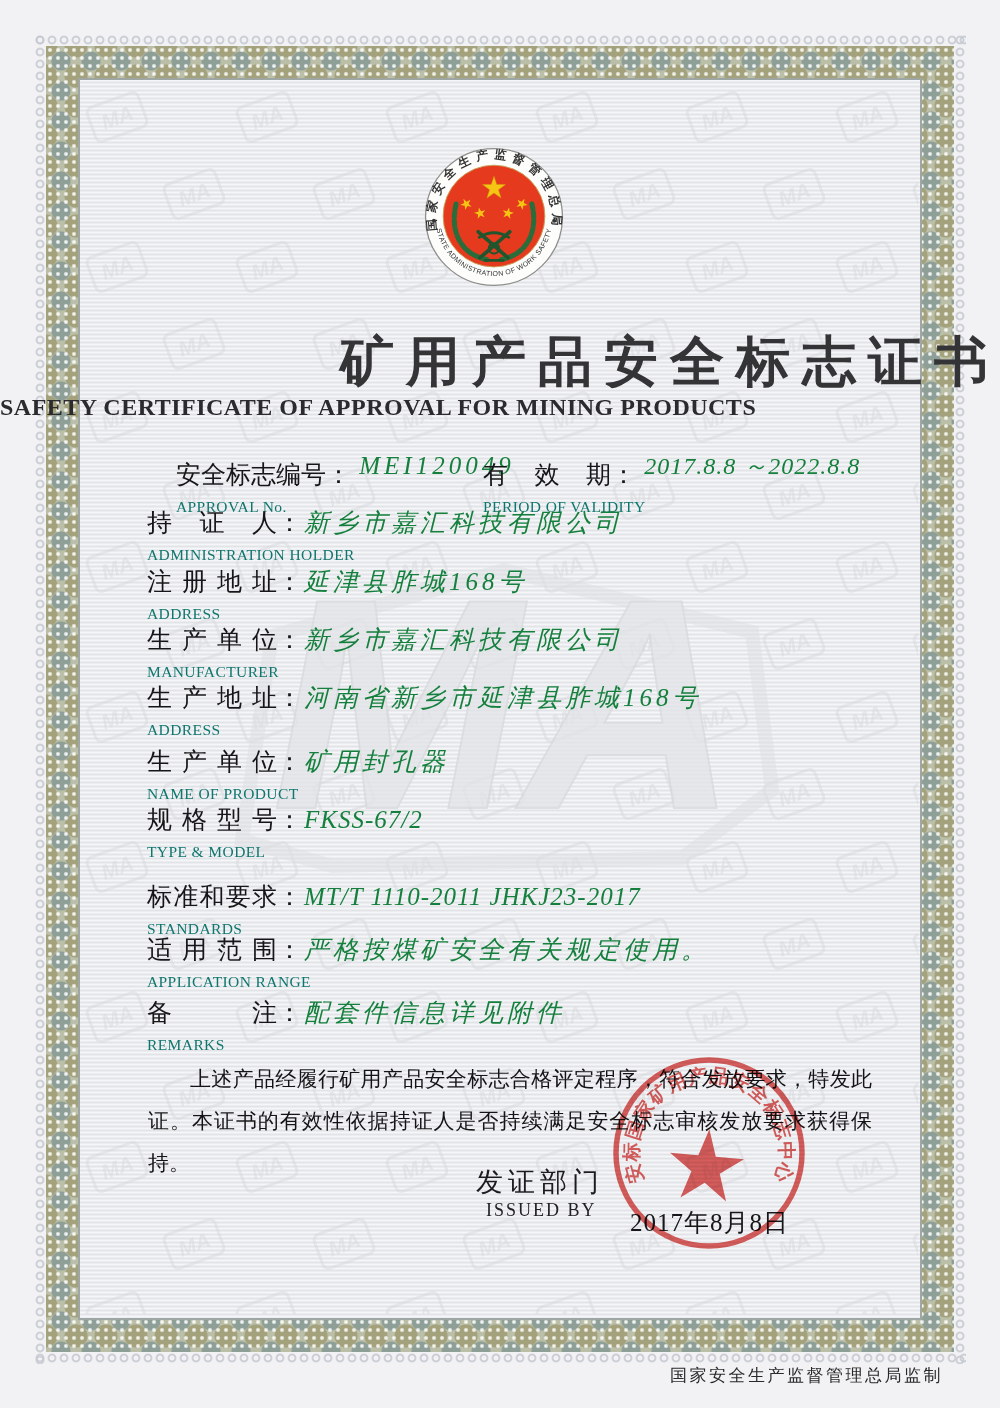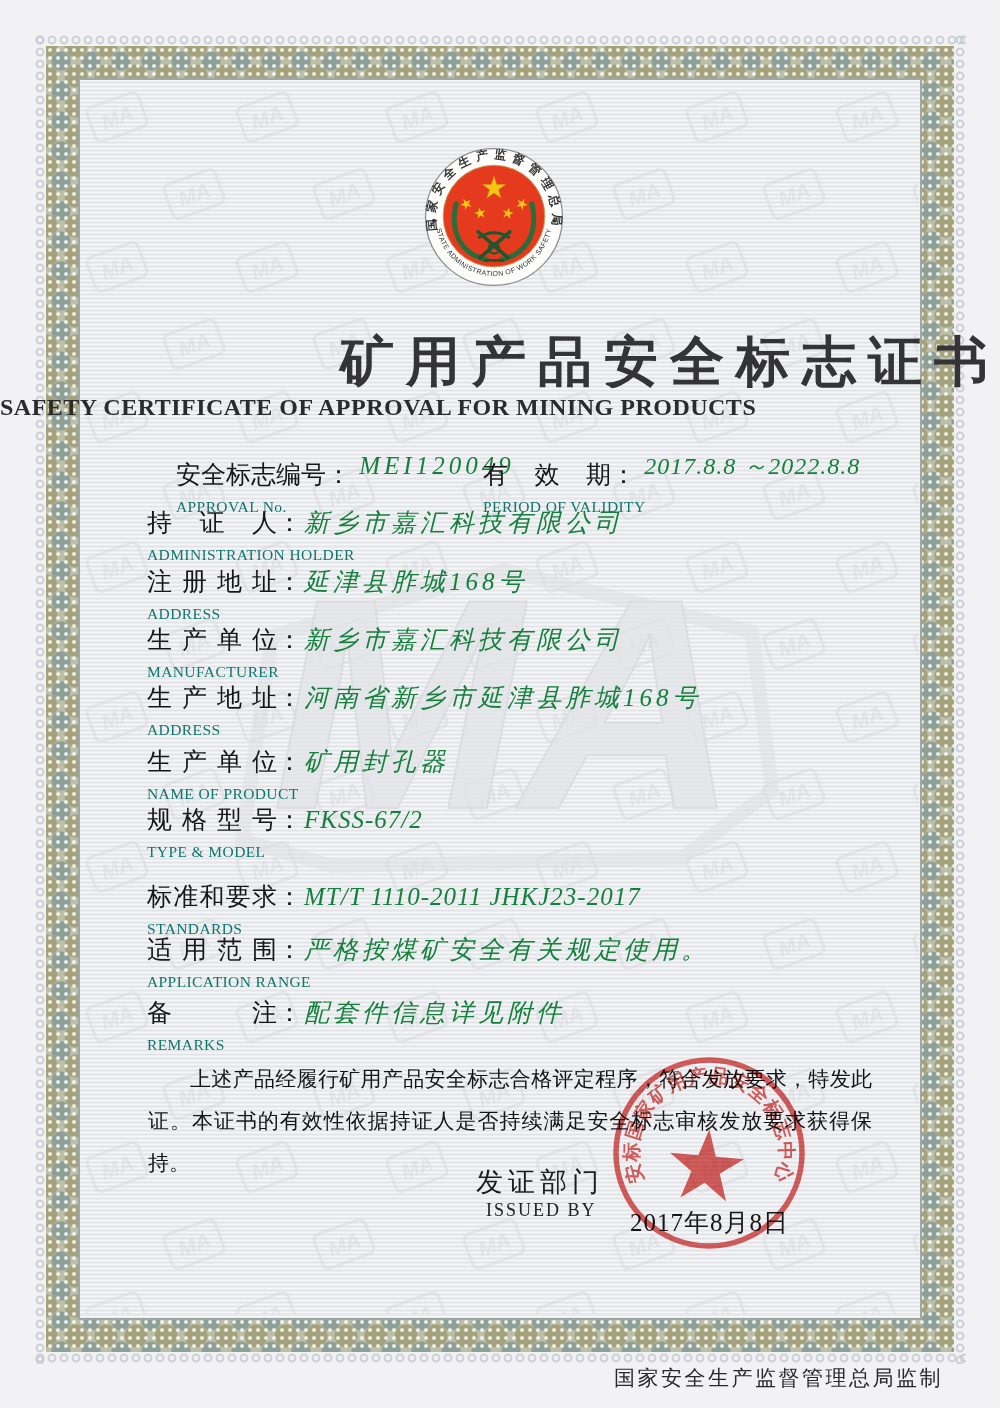--- a/index.html
+++ b/index.html
@@ -56,21 +56,21 @@
   
   .statement{position:absolute;left:148px;top:1058px;width:724px;margin:0;
     font-size:21px;line-height:42px;text-align:justify;text-indent:2em;color:#141416;}
   
   .issued-zh{position:absolute;left:476px;top:1164px;font-size:27px;letter-spacing:5px;color:#1c1c1e;}
   .issued-en{position:absolute;left:486px;top:1200px;font-size:18px;letter-spacing:2px;color:#222225;}
   .seal-date{position:absolute;left:630px;top:1206px;font-size:25px;letter-spacing:1px;color:#17171a;}
   .seal{position:absolute;left:601px;top:1045px;width:216px;height:216px;
     mix-blend-mode:multiply;opacity:.92;}
   
-  .footer{position:absolute;right:57px;top:1364px;font-size:21px;letter-spacing:2.5px;color:#29292c;}
+  .footer{position:absolute;right:57px;top:1364px;font-size:17px;letter-spacing:2.5px;color:#29292c;}
 </style>
 </head>
 <body>
 
 <div class="page">
 
   <svg class="wm-pattern" xmlns="http://www.w3.org/2000/svg">
     <defs>
       <g id="maMark">
         <g transform="rotate(-20)">

